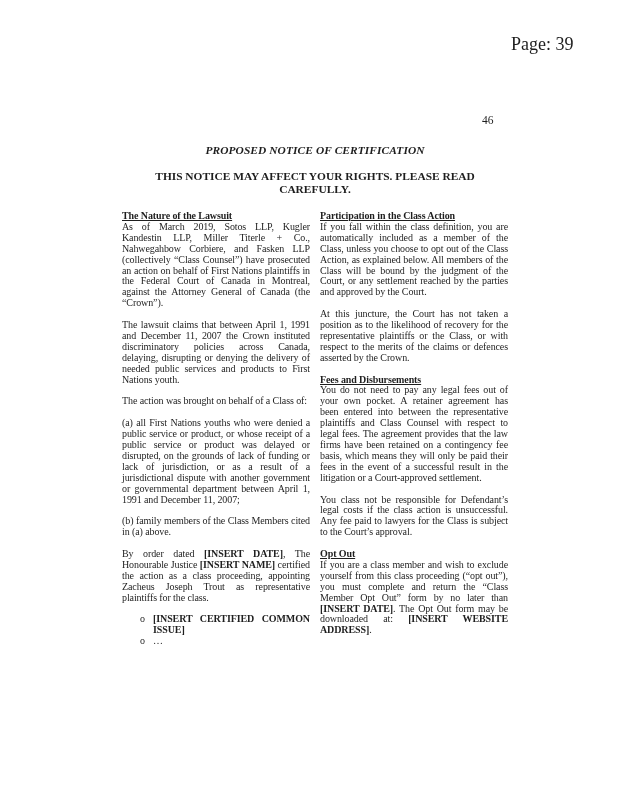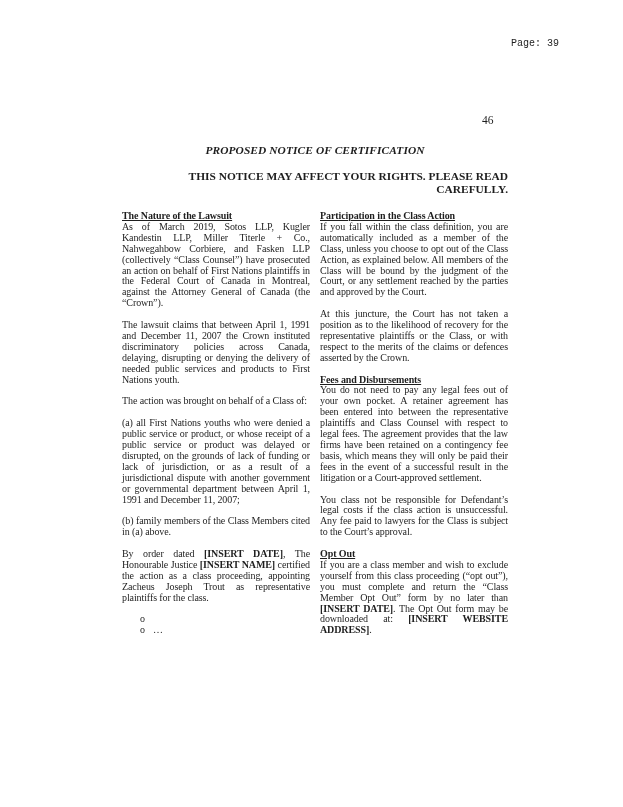--- a/index.html
+++ b/index.html
@@ -10,24 +10,23 @@
     position: relative;
     background: #ffffff;
     color: #1e1e1e;
     font-family: "Liberation Serif", "DejaVu Serif", serif;
     overflow: hidden;
   }
   .corner-label {
     position: absolute;
     top: 37px;
     left: 511px;
-    font-size: 10px;
+    font-size: 18px;
     line-height: 14px;
     white-space: nowrap;
-    font-family: Liberation Mono, monospace;
   }
   .page-number {
     position: absolute;
     top: 90px;
     left: 482px;
     font-size: 11.5px;
     line-height: 12px;
     margin-top: 24px;
   }
   .document {
@@ -38,21 +37,21 @@
   }
   .title {
     text-align: center;
     font-weight: 700;
     font-style: italic;
     font-size: 11.4px;
     line-height: 13px;
     letter-spacing: 0.1px;
   }
   .subtitle {
-    text-align: right;
+    text-align: center;
     font-weight: 700;
     font-size: 11.4px;
     line-height: 13px;
     margin-top: 13px;
   }
   .columns {
     display: flex;
     gap: 10px;
     margin-top: 15px;
     justify-content: flex-end;
@@ -101,20 +100,21 @@
       <div class="col">
         <div class="heading">The Nature of the Lawsuit</div>
         <p>As of March 2019, Sotos LLP, Kugler Kandestin LLP, Miller Titerle + Co., Nahwegahbow Corbiere, and Fasken LLP (collectively “Class Counsel”) have prosecuted an action on behalf of First Nations plaintiffs in the Federal Court of Canada in Montreal, against the Attorney General of Canada (the “Crown”).</p>
         <p>The lawsuit claims that between April 1, 1991 and December 11, 2007 the Crown instituted discriminatory policies across Canada, delaying, disrupting or denying the delivery of needed public services and products to First Nations youth.</p>
         <p>The action was brought on behalf of a Class of:</p>
         <p>(a) all First Nations youths who were denied a public service or product, or whose receipt of a public service or product was delayed or disrupted, on the grounds of lack of funding or lack of jurisdiction, or as a result of a jurisdictional dispute with another government or governmental department between April 1, 1991 and December 11, 2007;</p>
         <p>(b) family members of the Class Members cited in (a) above.</p>
         <p><span>By order dated </span><span class="seg-b">[INSERT DATE]</span><span>, The Honourable Justice </span><span class="seg-b">[INSERT NAME]</span><span> certified the action as a class proceeding, appointing Zacheus Joseph Trout as representative plaintiffs for the class.</span></p>
         <div class="bullet-row">
           <span class="bullet-marker">o</span>
+          <span class="bullet-text bold">[INSERT CERTIFIED COMMON ISSUE]</span>
         </div>
         <div class="bullet-row">
           <span class="bullet-marker">o</span>
           <span class="bullet-text">…</span>
         </div>
       </div>
 
       <div class="col">
         <div class="heading">Participation in the Class Action</div>
         <p>If you fall within the class definition, you are automatically included as a member of the Class, unless you choose to opt out of the Class Action, as explained below. All members of the Class will be bound by the judgment of the Court, or any settlement reached by the parties and approved by the Court.</p>

